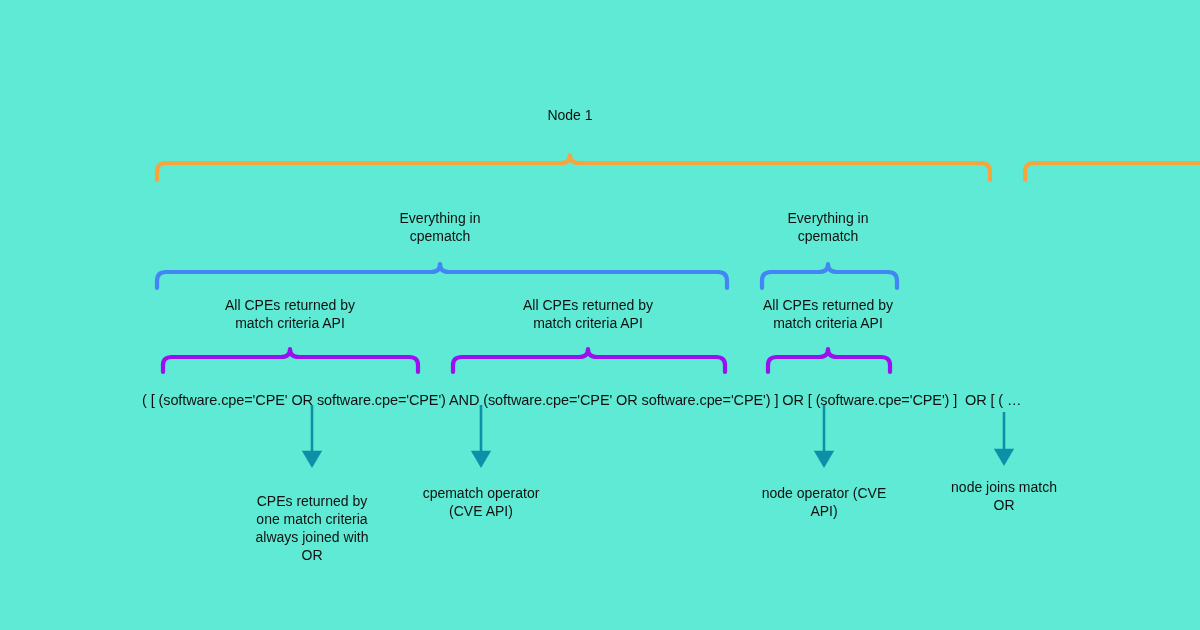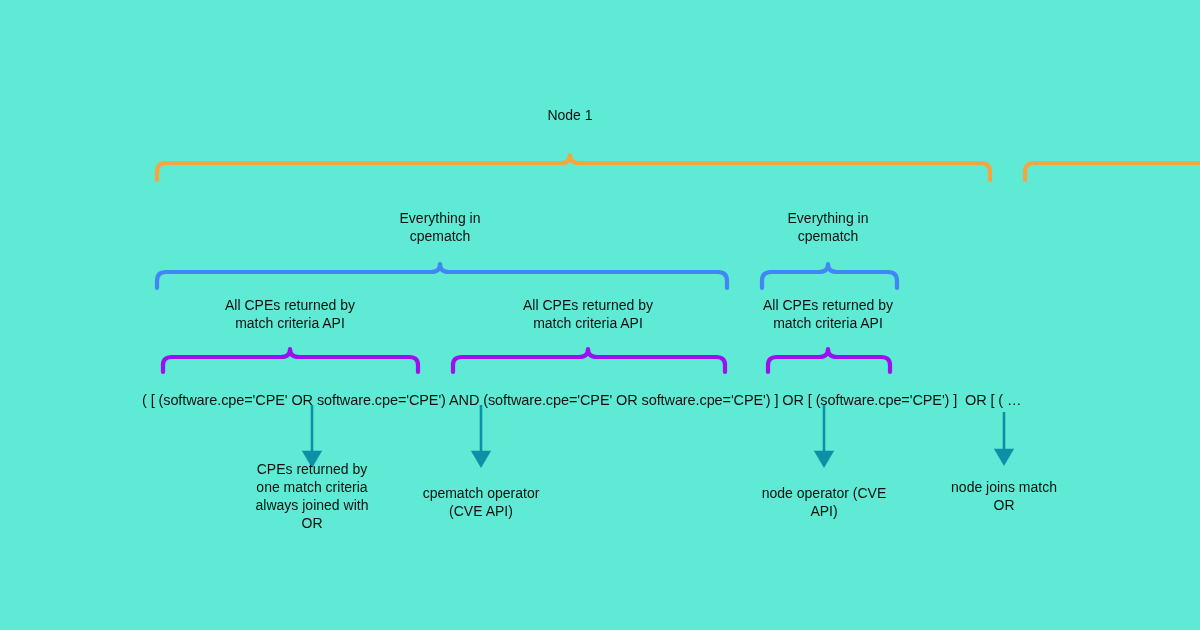--- a/index.html
+++ b/index.html
@@ -107,21 +107,21 @@
 match criteria API</div>
 
   <div class="lbl" style="left:493px; top:296px; width:190px;">All CPEs returned by
 match criteria API</div>
 
   <div class="lbl" style="left:733px; top:296px; width:190px;">All CPEs returned by
 match criteria API</div>
 
   <div class="expr" style="left:142px; top:371px;margin-top:20px;">( [ (software.cpe='CPE' OR software.cpe='CPE') AND (software.cpe='CPE' OR software.cpe='CPE') ] OR [ (software.cpe='CPE') ]  OR [ ( …</div>
 
-  <div class="lbl" style="left:232px; top:460px; width:160px;text-align:center;">CPEs returned by
+  <div class="lbl" style="left:232px; top:492px; width:160px;text-align:center;">CPEs returned by
 one match criteria
 always joined with
 OR</div>
 
   <div class="lbl" style="left:401px; top:484px; width:160px;">cpematch operator
 (CVE API)</div>
 
   <div class="lbl" style="left:744px; top:484px; width:160px;">node operator (CVE
 API)</div>
 

